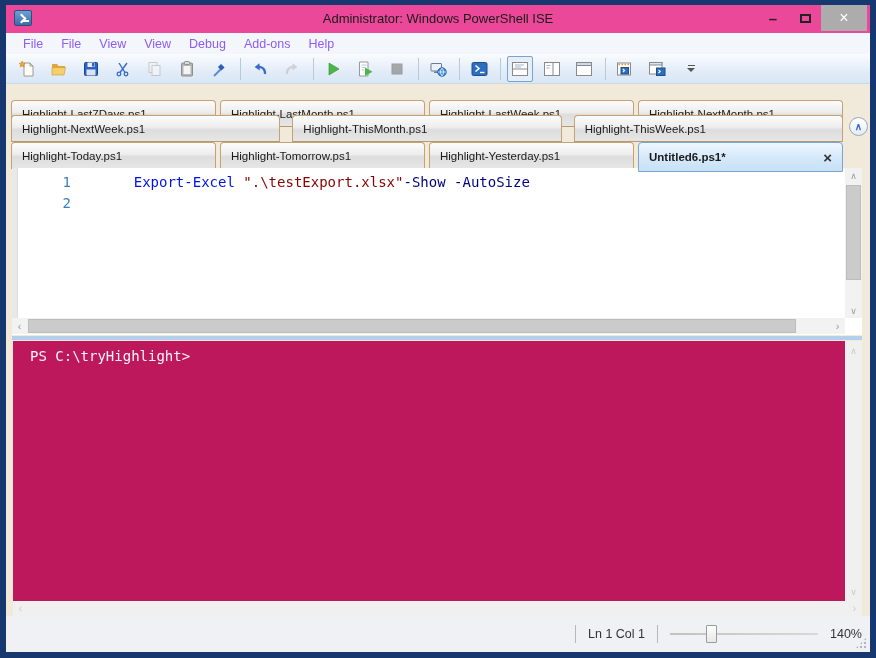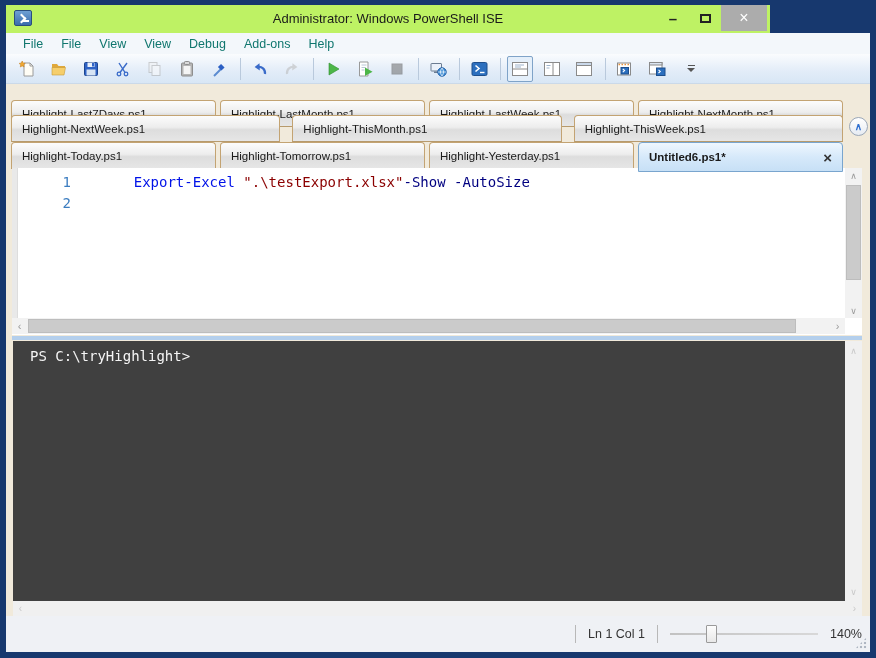--- a/index.html
+++ b/index.html
@@ -1,33 +1,33 @@
 <!DOCTYPE html>
 <html><head>
 <meta charset="utf-8">
 <style>
   * { margin:0; padding:0; box-sizing:border-box; }
   body { font-family:"Liberation Sans", sans-serif; background:#fff; }
   .window { position:relative; width:876px; height:658px; background:#17386E; overflow:hidden; }
 
   
-  .titlebar { position:absolute; left:6px; top:5px; width:764px; height:28px; background:#bef264;padding-left:12px; }
+  .titlebar { position:absolute; left:6px; top:5px; width:864px; height:28px; background:#ec4899;padding-left:12px; }
   .app-icon { position:absolute; left:8px; top:5px; width:18px; height:16px; background:linear-gradient(#6FA0D4,#3A6CAC); border:1px solid #2A4E7E; border-radius:2px; }
   .app-icon:before { content:""; position:absolute; left:3px; top:4px; width:5px; height:5px; border-top:2px solid #fff; border-right:2px solid #fff; transform:rotate(45deg); }
   .app-icon:after { content:""; position:absolute; left:8px; bottom:3px; width:6px; height:2px; background:#fff; }
   .window-title { position:absolute; left:0; right:0; top:6px; text-align:center; font-size:13px; color:#1a1a1a; }
   .win-controls { position:absolute; right:3px; top:0; height:26px; display:flex; align-items:stretch; }
   .win-btn { width:32px; display:flex; align-items:center; justify-content:center; font-size:15px; color:#222; cursor:default; }
   .win-btn.min { font-weight:bold; }
   .max-glyph { width:11px; height:9px; border:2px solid #222; }
   .win-btn.close { width:46px; background:#ACACAC; color:#fff; font-size:16px; }
 
   
   .menubar { position:absolute; left:6px; top:33px; width:864px; height:21px; background:#F3F7FB; display:flex; align-items:center; padding-left:8px; }
-  .menu-item { padding:2px 9px; font-size:12.5px; color:#0f766e;text-align:center; }
+  .menu-item { padding:2px 9px; font-size:12.5px; color:#8b5cf6;text-align:center; }
 
   
   .toolbar { position:absolute; left:6px; top:54px; width:864px; height:30px;
              background:linear-gradient(#FAFCFE,#E2ECF8 60%,#D8E6F5); border-bottom:1px solid #CBD9E8;
              display:flex; align-items:center; padding-left:8px; }
   .tb-btn { width:26px; height:26px; margin-right:6px; display:flex; align-items:center; justify-content:center; border:1px solid transparent; border-radius:2px; }
   .tb-btn.sel { border:1px solid #7FA3C8; background:#E4EFFA; }
   .tb-btn.disabled { opacity:.55; filter:grayscale(60%); }
   .tb-sep { width:1px; height:22px; background:#B9C9DC; margin:0 6px 0 2px; }
   .tb-overflow { display:flex; flex-direction:column; align-items:center; margin-left:2px; }
@@ -68,21 +68,21 @@
   .vscroll .thumb { position:absolute; left:1px; top:17px; width:15px; height:95px; background:#CBCBCB; border:1px solid #BDBDBD; }
   .hscroll { position:absolute; left:0; top:150px; right:17px; height:16px; background:#F2F2F2; }
   .hscroll .arr { position:absolute; top:0; width:15px; height:16px; display:flex; align-items:center; justify-content:center; font-size:11px; color:#9B9B9B; }
   .hscroll .arr.left { left:0; } .hscroll .arr.right { right:0; }
   .hscroll .thumb { position:absolute; top:1px; left:16px; width:768px; height:14px; background:#CBCBCB; border:1px solid #BDBDBD; }
 
   .splitter { position:absolute; left:12px; top:336px; width:850px; height:4px; background:#B4CFEC; }
 
   
   .console-region { position:absolute; left:13px; top:341px; width:849px; height:260px; }
-  .console-pane { position:absolute; left:0; top:0; width:832px; height:260px; background:#404040; }
+  .console-pane { position:absolute; left:0; top:0; width:832px; height:260px; background:#be185d; }
   .console-prompt { font-family:"DejaVu Sans Mono", monospace; font-size:14px; color:#F5F5F5; padding:7px 0 0 17px; white-space:pre; }
   .console-vstrip { position:absolute; right:0; top:0; width:17px; height:260px; background:#F0F0F0; }
   .console-vstrip .arr { position:absolute; left:0; width:17px; height:15px; display:flex; align-items:center; justify-content:center; font-size:9px; color:#C9C9C9; }
   .console-vstrip .arr.up { top:2px; } .console-vstrip .arr.down { bottom:2px; }
   .console-hstrip { position:absolute; left:13px; top:601px; width:849px; height:15px; background:#F0F0F0; }
   .console-hstrip .arr { position:absolute; top:0; width:15px; height:15px; display:flex; align-items:center; justify-content:center; font-size:10px; color:#C9C9C9; }
   .console-hstrip .arr.left { left:0; } .console-hstrip .arr.right { right:0; }
 
   
   .statusbar { position:absolute; left:6px; top:616px; width:864px; height:36px; background:#EFF1F5; }

